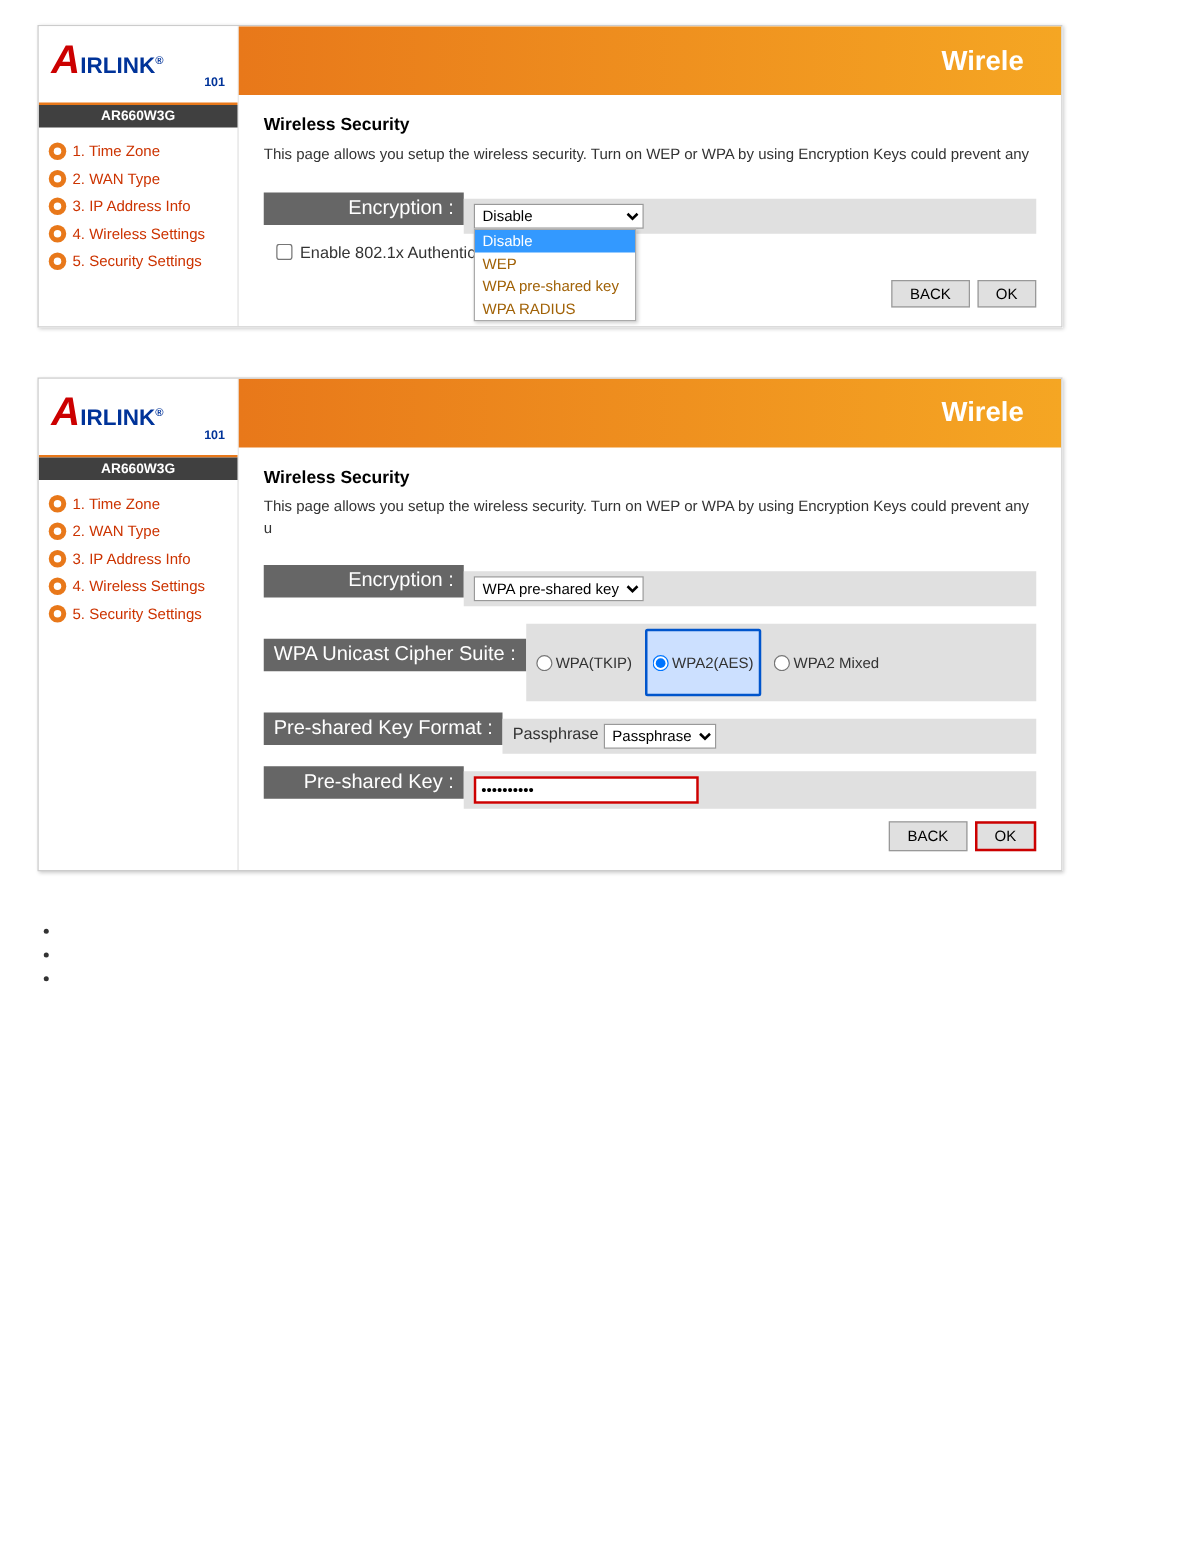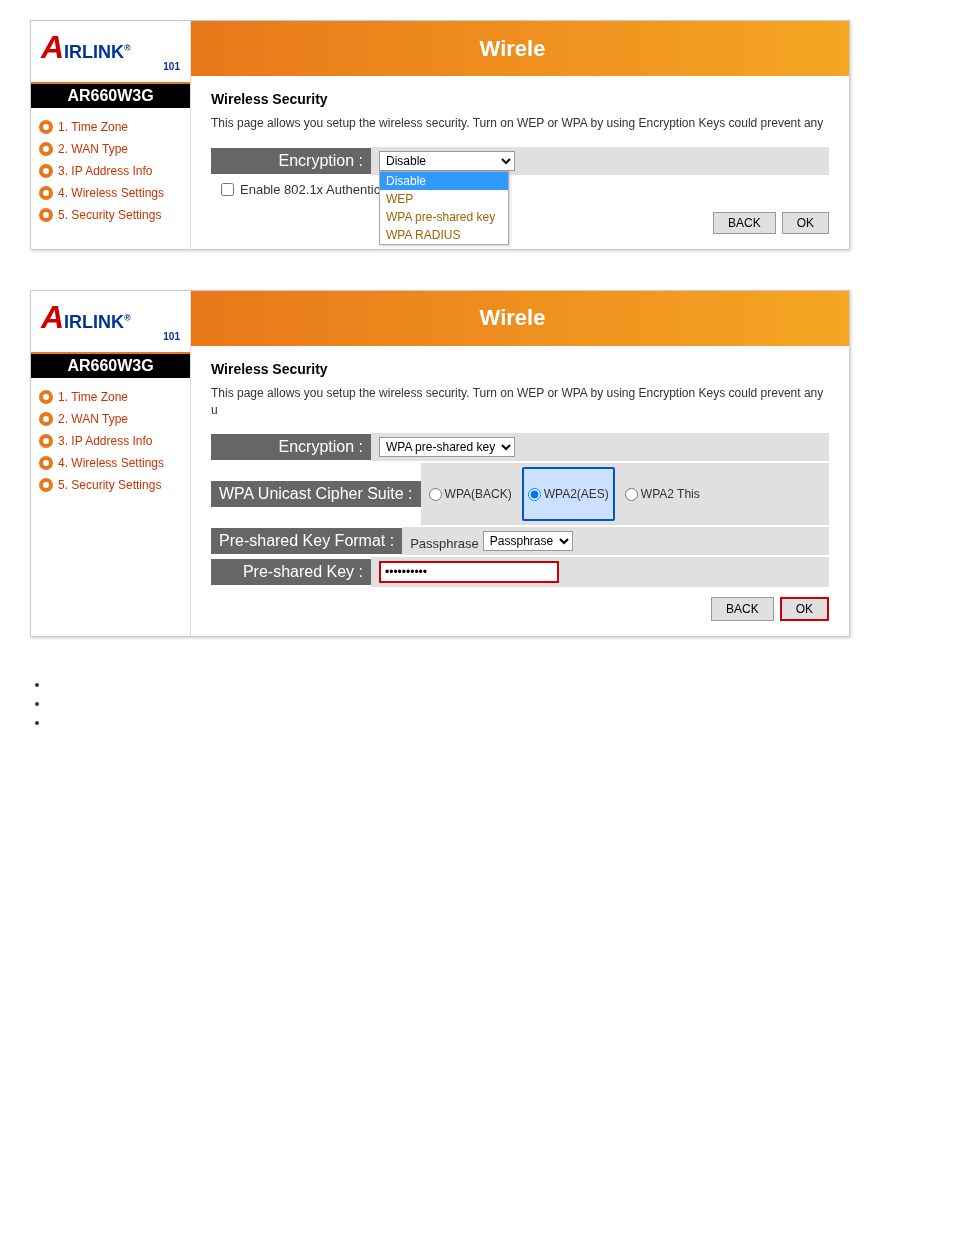--- a/index.html
+++ b/index.html
@@ -33,24 +33,24 @@
       flex-shrink: 0;
     }
 
     .sidebar-logo {
       padding: 10px;
       background: #fff;
       border-bottom: 2px solid #e8781a;
     }
 
     .model-name {
-      background: #000000;
+      background: #404040;
       color: #fff;
       font-weight: bold;
-      font-size: 16px;
+      font-size: 11px;
       text-align: center;
       padding: 3px 0;
     }
 
     .sidebar-nav {
       padding: 8px 0;
     }
 
     .nav-item {
       display: flex;
@@ -84,22 +84,22 @@
     .main-content {
       flex: 1;
       background: #fff;
     }
 
     .header-bar {
       background: linear-gradient(to right, #e8781a, #f5a623);
       height: 55px;
       display: flex;
       align-items: center;
-      justify-content: center;
-      padding-right: 15px;
+      justify-content: flex-end;
+      padding-right: 30px;
     }
 
     .header-title {
       color: #fff;
       font-size: 22px;
       font-weight: bold;
     }
 
     .content-area {
       padding: 15px 20px;
@@ -133,21 +133,22 @@
       font-size: 16px;
       min-width: 160px;
       font-weight: normal;
     }
 
     .form-value-cell {
       background: #e0e0e0;
       padding: 4px 8px;
       flex: 1;
       display: flex;
-      align-items: flex-end;
+      align-items: flex-start;
+      margin-top: 12px;
     }
 
     select.form-select {
       font-size: 12px;
       padding: 1px 2px;
       border: 1px solid #999;
       background: #fff;
     }
 
     .checkbox-row {
@@ -440,29 +441,29 @@
             </select>
           </div>
         </div>
 
         <div class="form-row">
           <div class="form-label-cell">WPA Unicast Cipher Suite :</div>
           <div class="form-value-cell">
             <div class="radio-group">
               <label class="radio-option">
                 <input type="radio" name="cipher" style="">
-                <span>WPA(BACK)</span>
+                <span>WPA(TKIP)</span>
               </label>
               <label class="radio-option radio-selected">
                 <input type="radio" name="cipher" checked="" style="">
                 <span>WPA2(AES)</span>
               </label>
               <label class="radio-option">
                 <input type="radio" name="cipher" style="">
-                <span>WPA2 This</span>
+                <span>WPA2 Mixed</span>
               </label>
             </div>
           </div>
         </div>
 
         <div class="form-row">
           <div class="form-label-cell">Pre-shared Key Format :</div>
           <div class="form-value-cell">
             <span>Passphrase</span>
             <select class="passphrase-select">

